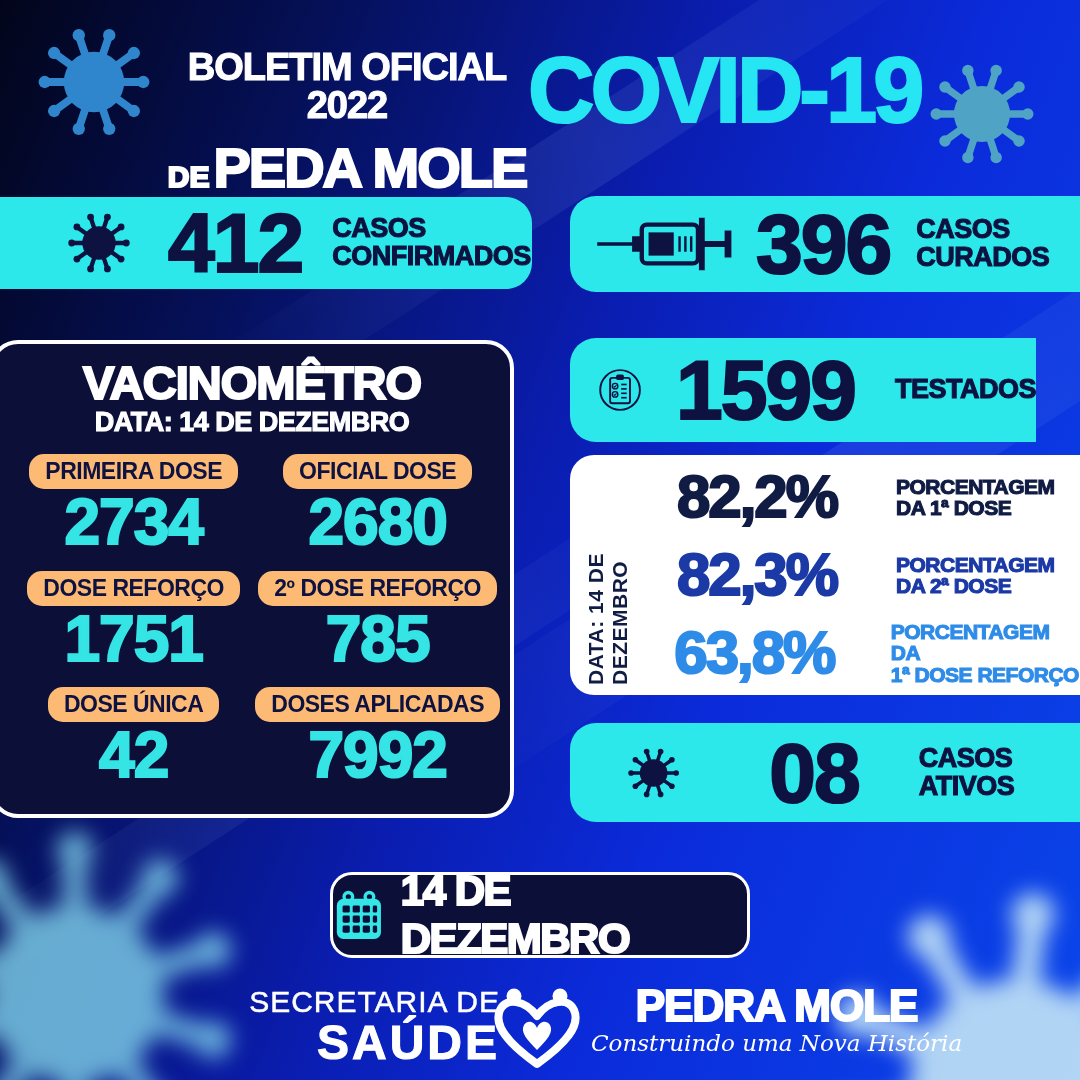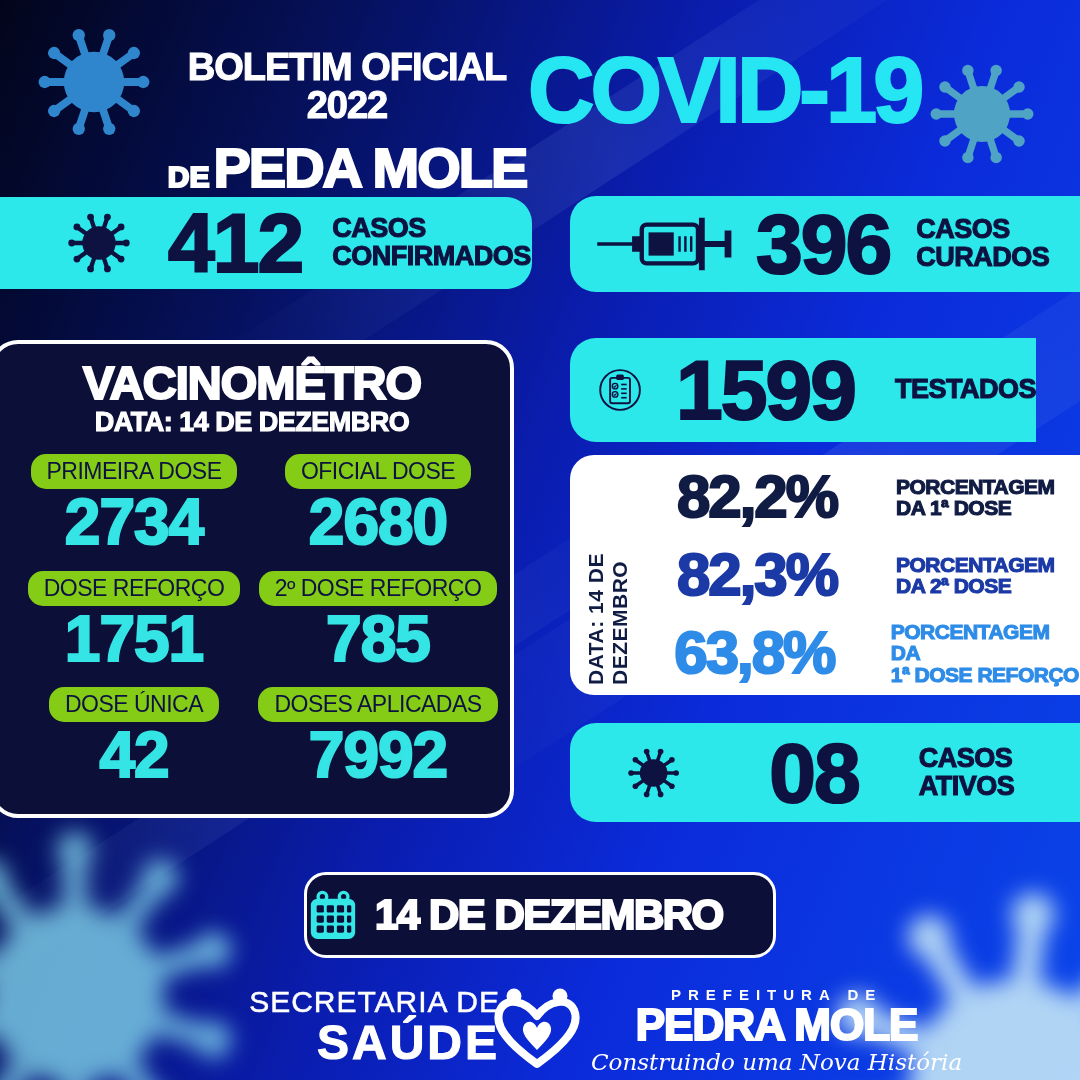--- a/index.html
+++ b/index.html
@@ -44,41 +44,41 @@
   .banner .icon-syringe{width:148px;height:62px;margin-left:22px;}
   .banner .icon-clipboard{width:80px;height:80px;margin-left:28px;}
 
   
   .vac{position:absolute;left:-10px;top:340px;width:524px;height:478px;background:#0c1038;
     border:4px solid #fff;border-radius:28px;box-sizing:border-box;text-align:center;color:#fff;}
   .vac .v-title{margin-top:14px;font-size:47px;font-weight:bold;letter-spacing:-1px;line-height:1.05;}
   .vac .v-date{font-size:27px;font-weight:bold;letter-spacing:-.5px;}
   .vac-grid{display:grid;grid-template-columns:1fr 1fr;row-gap:14px;margin-top:16px;padding:0 10px 0 18px;}
   .dose-cell{display:flex;flex-direction:column;align-items:center;}
-  .dose-pill{background:#84cc16;color:#0d1240;font-size:23px;font-weight:normal;border-radius:15px;
+  .dose-pill{background:#fdba74;color:#0d1240;font-size:23px;font-weight:bold;border-radius:15px;
     padding:6px 16px;line-height:1;white-space:nowrap;letter-spacing:-.5px;}
   .dose-val{color:#35e4e4;font-size:64px;font-weight:bold;letter-spacing:-1px;line-height:1.05;}
 
   
   .pct{position:absolute;left:570px;top:455px;width:510px;height:240px;background:#fff;
     border-radius:24px 0 0 24px;box-sizing:border-box;}
   .pct-side{position:absolute;left:14px;top:10px;bottom:10px;display:flex;align-items:center;
     writing-mode:vertical-rl;transform:rotate(180deg);color:#101c44;font-size:21px;font-weight:bold;letter-spacing:.5px;}
   .pct-rows{position:absolute;left:62px;top:0;right:0;bottom:0;display:flex;flex-direction:column;justify-content:center;}
   .pct-row{display:flex;align-items:center;height:78px;}
   .pct-val{width:250px;text-align:center;font-size:60px;font-weight:bold;letter-spacing:-2px;line-height:1;}
   .pct-lab{margin-left:14px;font-size:21px;font-weight:bold;line-height:1.02;letter-spacing:-.5px;}
   .pct-row.r1{color:#111c44;}
   .pct-row.r2{color:#1b3aa6;}
   .pct-row.r3{color:#2e8ce8;}
 
   
-  .date-pill{position:absolute;left:50%;top:872px;transform:translateX(-50%);width:472px;height:86px;
+  .date-pill{position:absolute;left:50%;top:872px;transform:translateX(-50%);width:420px;height:86px;
     background:#0c1038;border:3px solid #fff;border-radius:22px;box-sizing:border-box;
-    display:flex;align-items:center;justify-content:flex-start;color:#fff;}
+    display:flex;align-items:center;justify-content:space-between;color:#fff;}
   .date-pill .icon-calendar{width:52px;height:52px;margin-right:16px;color:#35e6e6;}
   .date-pill .d-text{font-size:42px;font-weight:bold;letter-spacing:-1.5px;}
 
   
   .secretaria{position:absolute;left:210px;top:986px;width:290px;text-align:right;color:#fff;line-height:1.05;}
   .secretaria .f1{font-size:30px;letter-spacing:1px;}
   .secretaria .f2{font-size:48px;font-weight:bold;letter-spacing:3px;}
   .pref{position:absolute;left:487px;top:984px;display:flex;align-items:flex-start;color:#fff;}
   .pref .icon-heart-people{width:100px;height:92px;margin-right:4px;}
   .pref-text{text-align:center;}
@@ -304,19 +304,18 @@
 
   <div class="secretaria">
     <div class="f1 lite">SECRETARIA DE</div>
     <div class="f2 semi">SAÚDE</div>
   </div>
   <div class="pref">
     <svg class="icon-heart-people" viewBox="0 0 100 92">
         <use href="#heart-people"></use>
       </svg>
     <div class="pref-text">
-      <div class="p1">PREFEITURA DE</div>
       <div class="p2 heavy">PEDRA MOLE</div>
       <div class="p3">Construindo uma Nova História</div>
     </div>
   </div>
 
 </div>
 
 </body></html>

